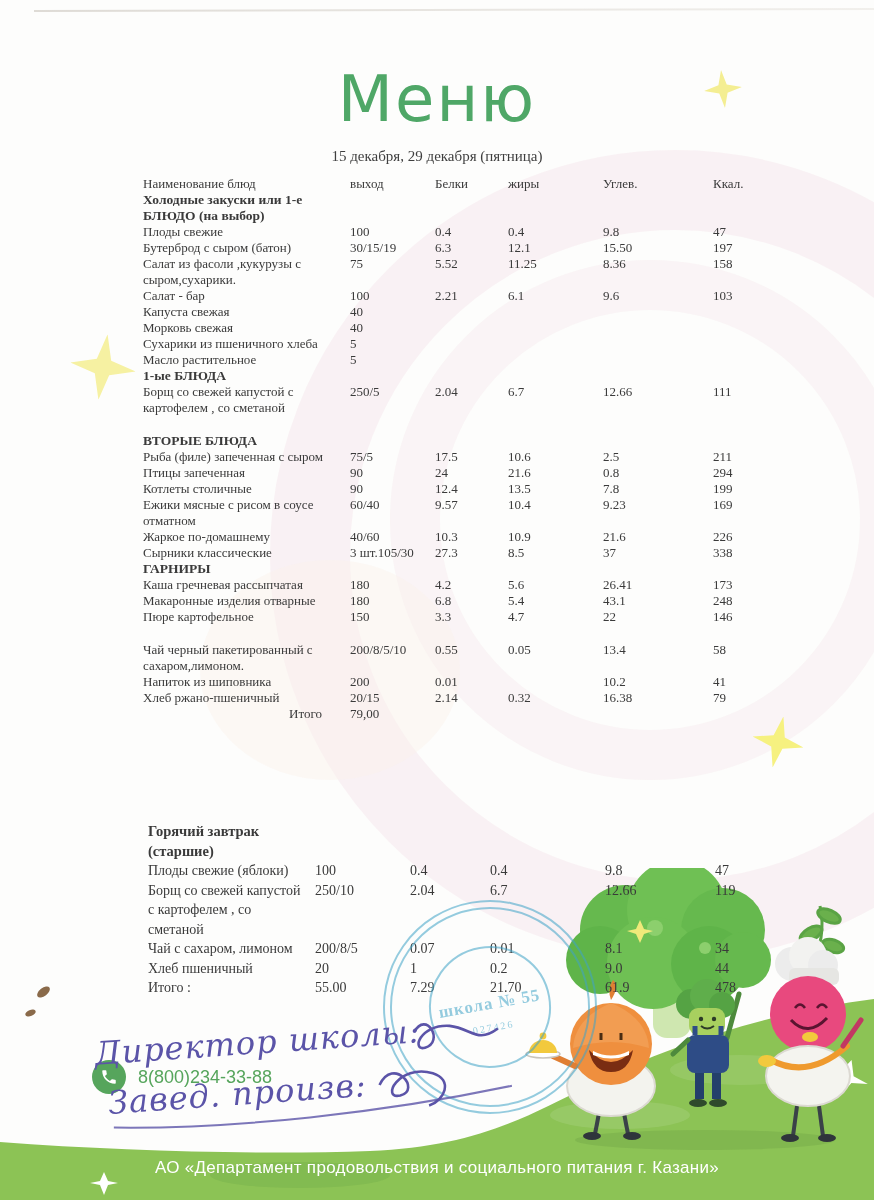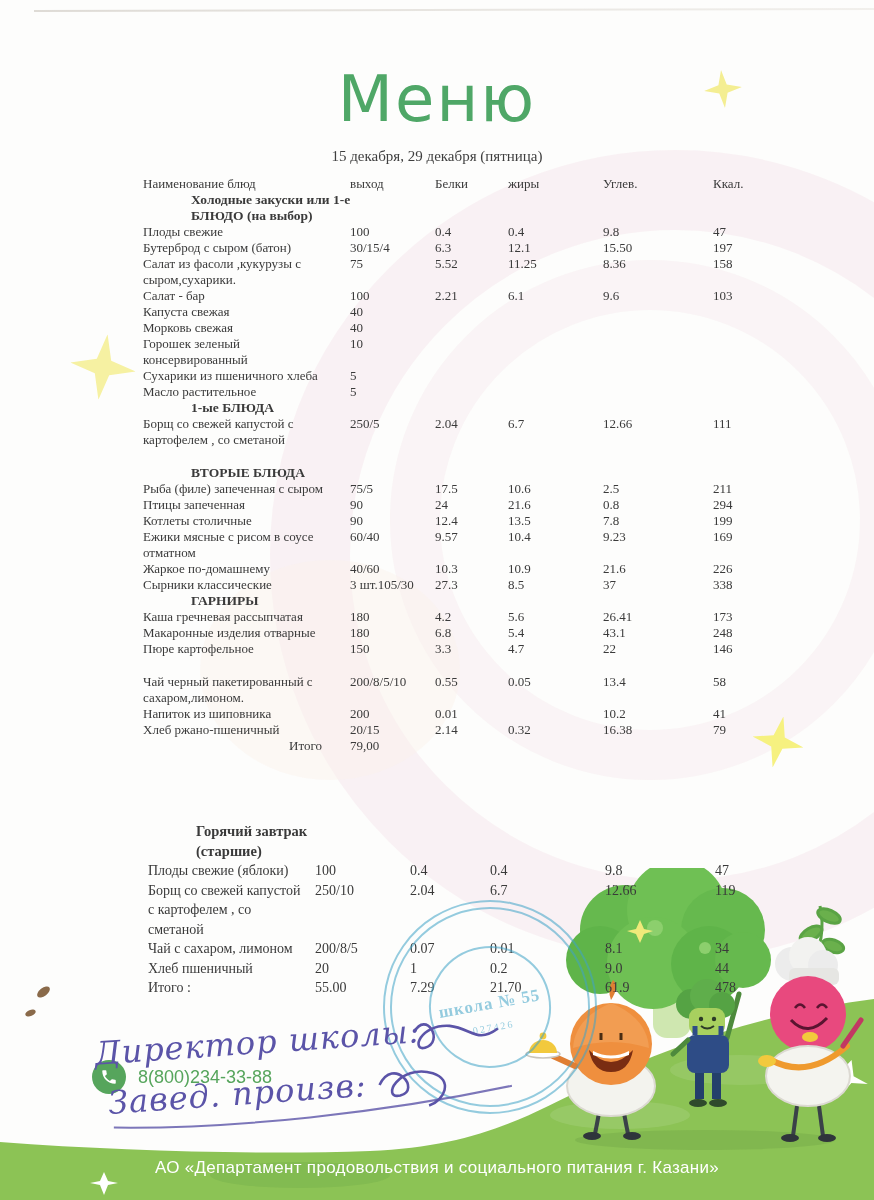--- a/index.html
+++ b/index.html
@@ -20,21 +20,21 @@
         font-family:"DejaVu Sans",sans-serif;font-size:64px;letter-spacing:2px;color:var(--accent-green);}
   .date{position:absolute;top:148px;left:0;width:100%;text-align:center;font-size:15px;color:#3f3f3f;}
   
   .menu-table{position:absolute;z-index:3;}
   #table1{left:143px;top:176px;width:660px;font-size:13px;line-height:16px;}
   #table2{left:148px;top:822px;width:640px;font-size:14px;line-height:19.5px;}
   .trow{display:grid;align-items:start;}
   #table1 .trow{grid-template-columns:207px 85px 73px 95px 110px 1fr;}
   #table2 .trow{grid-template-columns:167px 95px 80px 115px 110px 1fr;}
   .trow.spacer{height:17px;}
-  .trow.section .c0{grid-column:1/-1;font-weight:bold;max-width:215px;font-size:13.5px;margin-left:48px;}
+  .trow.section .c0{grid-column:1/-1;font-weight:bold;max-width:215px;font-size:13.5px;}
   #table2 .trow.section .c0{max-width:122px;font-size:14.5px;}
   .trow.total .c0{text-align:right;padding-right:28px;}
   .tcell{padding-right:6px;}
   
   .star4{position:absolute;clip-path:polygon(50% 0%,61% 39%,100% 50%,61% 61%,50% 100%,39% 61%,0% 50%,39% 39%);}
   .sp1{left:70px;top:334px;width:66px;height:66px;background:#f6f1a2;transform:rotate(8deg);}
   .sp2{left:704px;top:70px;width:38px;height:38px;background:#f4ee92;transform:rotate(-6deg);}
   .sp3{left:752px;top:716px;width:52px;height:52px;background:#f6f180;transform:rotate(12deg);}
   .speck{position:absolute;background:#8a6a4a;border-radius:50%;}
   .speck1{left:36px;top:988px;width:15px;height:8px;transform:rotate(-38deg);}
@@ -191,21 +191,21 @@
       <div class="trow item">
         <div class="tcell c0">Плоды свежие</div>
         <div class="tcell c1">100</div>
         <div class="tcell c2">0.4</div>
         <div class="tcell c3">0.4</div>
         <div class="tcell c4">9.8</div>
         <div class="tcell c5">47</div>
       </div>
       <div class="trow item">
         <div class="tcell c0">Бутерброд с сыром (батон)</div>
-        <div class="tcell c1">30/15/4</div>
+        <div class="tcell c1">30/15/19</div>
         <div class="tcell c2">6.3</div>
         <div class="tcell c3">12.1</div>
         <div class="tcell c4">15.50</div>
         <div class="tcell c5">197</div>
       </div>
       <div class="trow item">
         <div class="tcell c0">Салат из фасоли ,кукурузы с сыром,сухарики.</div>
         <div class="tcell c1">75</div>
         <div class="tcell c2">5.52</div>
         <div class="tcell c3">11.25</div>
@@ -224,28 +224,20 @@
         <div class="tcell c0">Капуста свежая</div>
         <div class="tcell c1">40</div>
         <div class="tcell c2"></div>
         <div class="tcell c3"></div>
         <div class="tcell c4"></div>
         <div class="tcell c5"></div>
       </div>
       <div class="trow item">
         <div class="tcell c0">Морковь свежая</div>
         <div class="tcell c1">40</div>
-        <div class="tcell c2"></div>
-        <div class="tcell c3"></div>
-        <div class="tcell c4"></div>
-        <div class="tcell c5"></div>
-      </div>
-      <div class="trow item">
-        <div class="tcell c0">Горошек зеленый консервированный</div>
-        <div class="tcell c1">10</div>
         <div class="tcell c2"></div>
         <div class="tcell c3"></div>
         <div class="tcell c4"></div>
         <div class="tcell c5"></div>
       </div>
       <div class="trow item">
         <div class="tcell c0">Сухарики из пшеничного хлеба</div>
         <div class="tcell c1">5</div>
         <div class="tcell c2"></div>
         <div class="tcell c3"></div>

